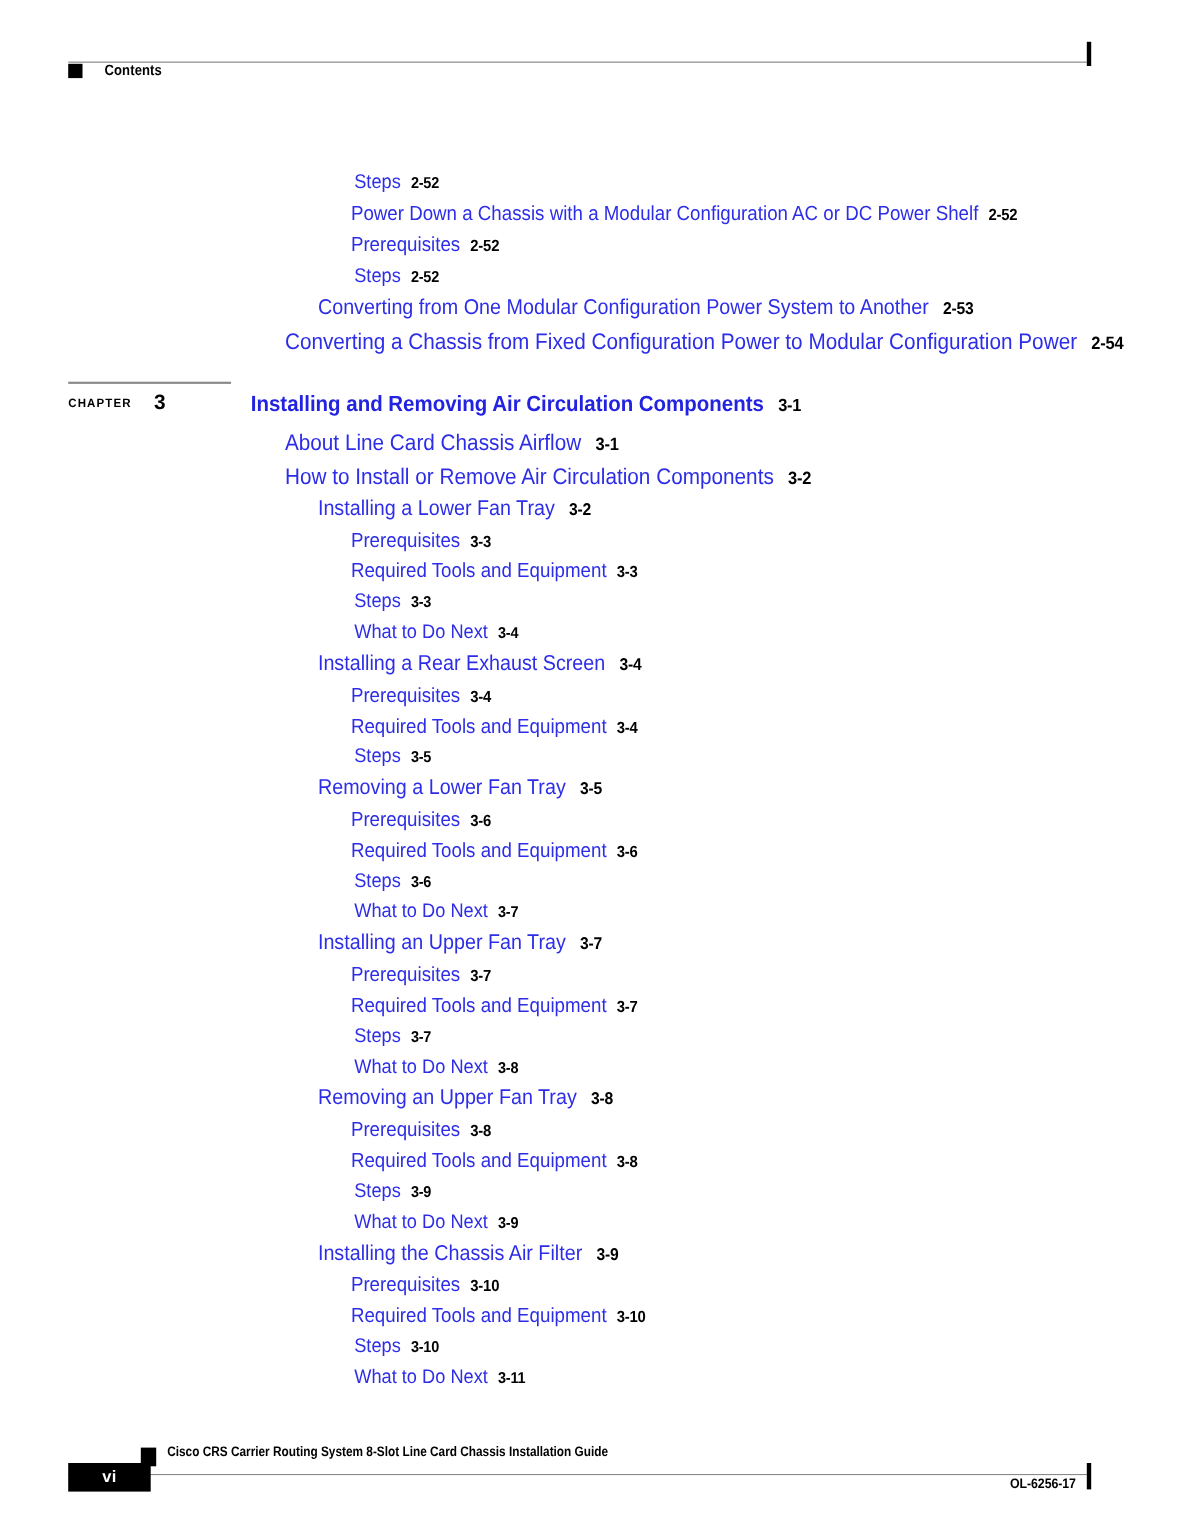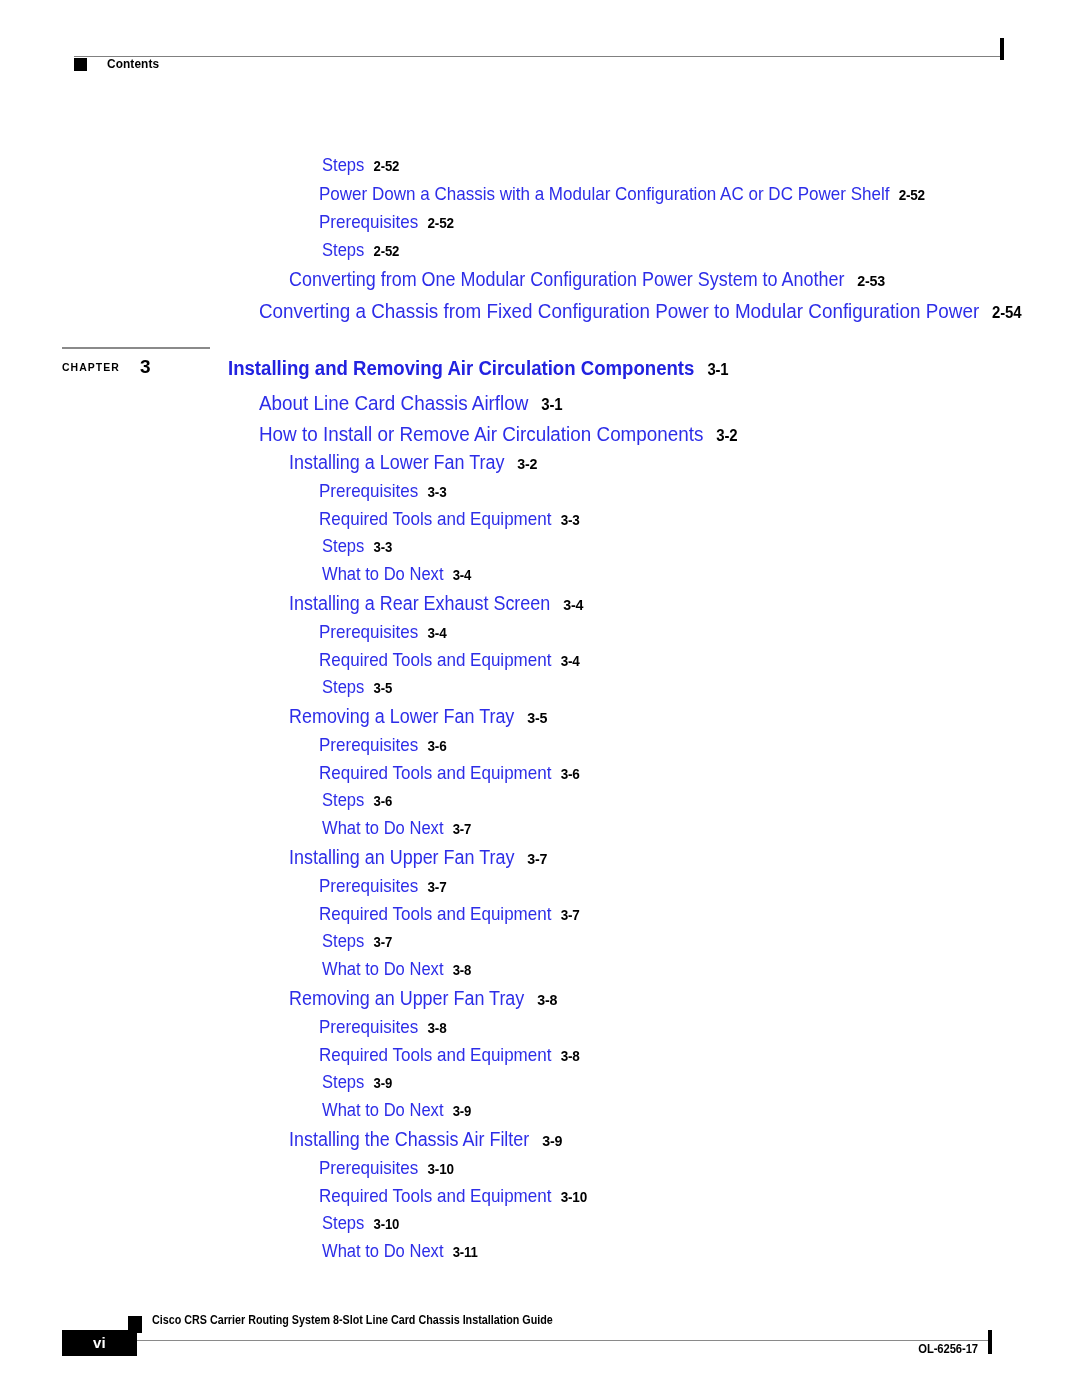--- a/index.html
+++ b/index.html
@@ -11,21 +11,21 @@
     width: 1080px;
     height: 1397px;
     position: relative;
     font-family: "Liberation Sans", sans-serif;
     -webkit-font-smoothing: antialiased;
   }
 
   
   #page-header {
     position: absolute;
-    left: 12px;
+    left: 0;
     top: 0;
     width: 869px;
     height: 90px;
   }
   .header-rule {
     position: absolute;
     left: 62px;
     top: 56px;
     width: 926px;
     height: 1px;

